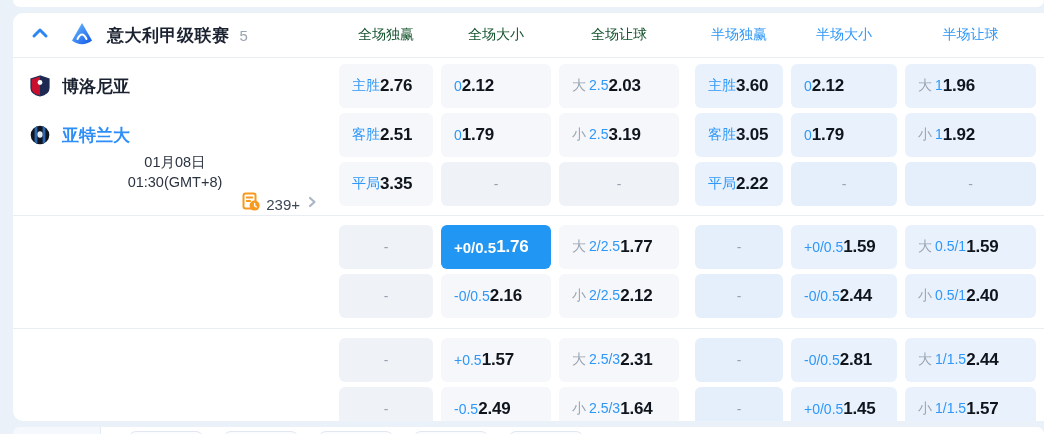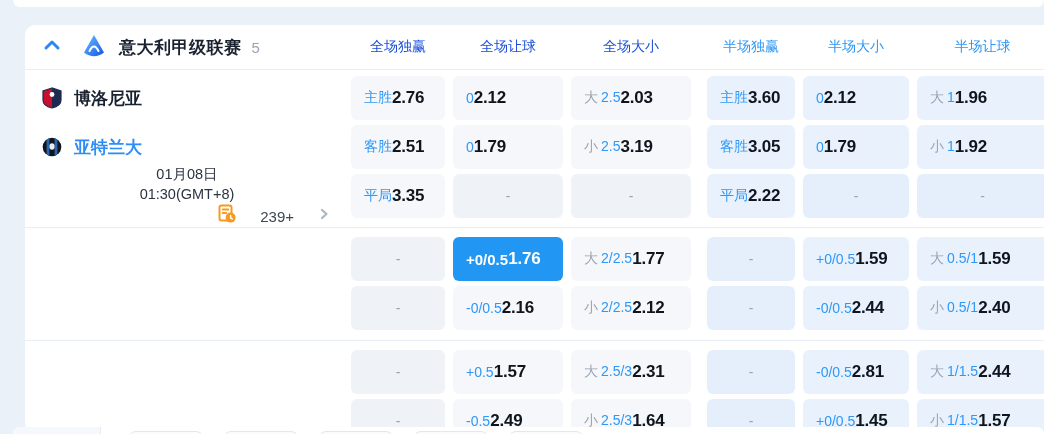--- a/index.html
+++ b/index.html
@@ -5,52 +5,52 @@
   html,body{margin:0;padding:0;}
   body{
     width:1044px;height:434px;overflow:hidden;position:relative;
     background:#eaf1f9;
     font-family:"Liberation Sans",sans-serif;
     -webkit-font-smoothing:antialiased;
   }
   
   .top-remnant{position:absolute;left:13px;right:0;top:0;height:7px;background:#ffffff;border-radius:0 0 10px 10px;}
   
-  .card{position:absolute;left:25px;right:0;top:13px;height:408px;background:#ffffff;border-radius:10px 0 0 10px;overflow:hidden;margin-top:12px;}
+  .card{position:absolute;left:13px;right:0;top:13px;height:408px;background:#ffffff;border-radius:10px 0 0 10px;overflow:hidden;}
   .grid-row{
     display:grid;
     grid-template-columns:318px 94px 110px 120px 96px 106px 131px;
     column-gap:8px;
     align-items:center;
   }
   
   .grid-row > :nth-child(5){margin-left:8px;}
   
   .league-header{height:44px;border-bottom:1px solid #e9eef4;}
   .league-info{display:flex;align-items:center;padding-left:17px;}
   .collapse-btn{width:20px;height:20px;display:flex;align-items:center;justify-content:center;cursor:pointer;}
   .league-logo{margin-left:20px;display:flex;align-items:center;}
   .league-name{margin-left:13px;font-size:17px;font-weight:700;color:#1a2230;letter-spacing:.5px;}
   .league-count{margin-left:10px;font-size:15px;color:#9aa4b2;}
-  .col-head{text-align:center;font-size:14px;color:#1d4ed8;}
+  .col-head{text-align:center;font-size:14px;color:#14532d;}
   .col-head.half{color:#2e97f8;}
   
   .section{padding:6px 0 4px;}
   .section + .section{border-top:1px solid #e9eef4;}
   .section.deep{padding:9px 0 5px;}
   .odds-row{margin-bottom:5px;}
   .left-slot{height:44px;display:flex;align-items:center;}
   
   .team{display:flex;align-items:center;padding-left:16px;justify-content:flex-end;}
   .team .badge{width:22px;height:22px;display:flex;align-items:center;justify-content:center;}
   .team-name{margin-left:11px;font-size:17px;font-weight:700;color:#1a2230;}
   .team-name.away{color:#2e8ef7;}
   
   .dt-block{width:150px;margin-left:6px;text-align:center;font-size:14.5px;color:#2b3442;line-height:20px;}
-  .more-btn{margin-left:auto;margin-right:12px;display:flex;align-items:center;gap:23px;cursor:pointer;}
+  .more-btn{margin-left:auto;margin-right:12px;display:flex;align-items:center;gap:5px;cursor:pointer;}
   .more-count{font-size:15px;color:#3c4654;}
   
   .cell{
     height:44px;border-radius:6px;display:flex;align-items:center;
     justify-content:flex-start;padding:0 13px;box-sizing:border-box;cursor:pointer;
   }
   .cell.ft{background:#f5f7fa;}
   .cell.ft.empty{background:#eff3f8;}
   .cell.ht{background:#e9f2fc;}
   .cell.ht.empty{background:#e5effb;}
@@ -95,22 +95,22 @@
             </defs>
           <path d="M12 1 L22 18.5 Q12 26 2 18.5 Z" fill="url(#lg)"></path>
           <path d="M7.5 17 Q12 8 16.5 17" stroke="#ffffff" stroke-width="2" fill="none" stroke-linecap="round"></path>
         </svg>
       </div>
       <div class="league-name">意大利甲级联赛</div>
       <div class="league-count">5</div>
     </div>
 
   <div class="col-head">全场独赢</div>
+      <div class="col-head">全场大小</div>
       <div class="col-head">全场让球</div>
-      <div class="col-head">全场大小</div>
       <div class="col-head half">半场独赢</div>
       <div class="col-head half">半场大小</div>
       <div class="col-head half">半场让球</div>
     </div>
 
   <div id="odds-sections">
       <div class="section">
         <div class="grid-row odds-row">
           <div class="left-slot">
             <div class="team" id="left-home">

